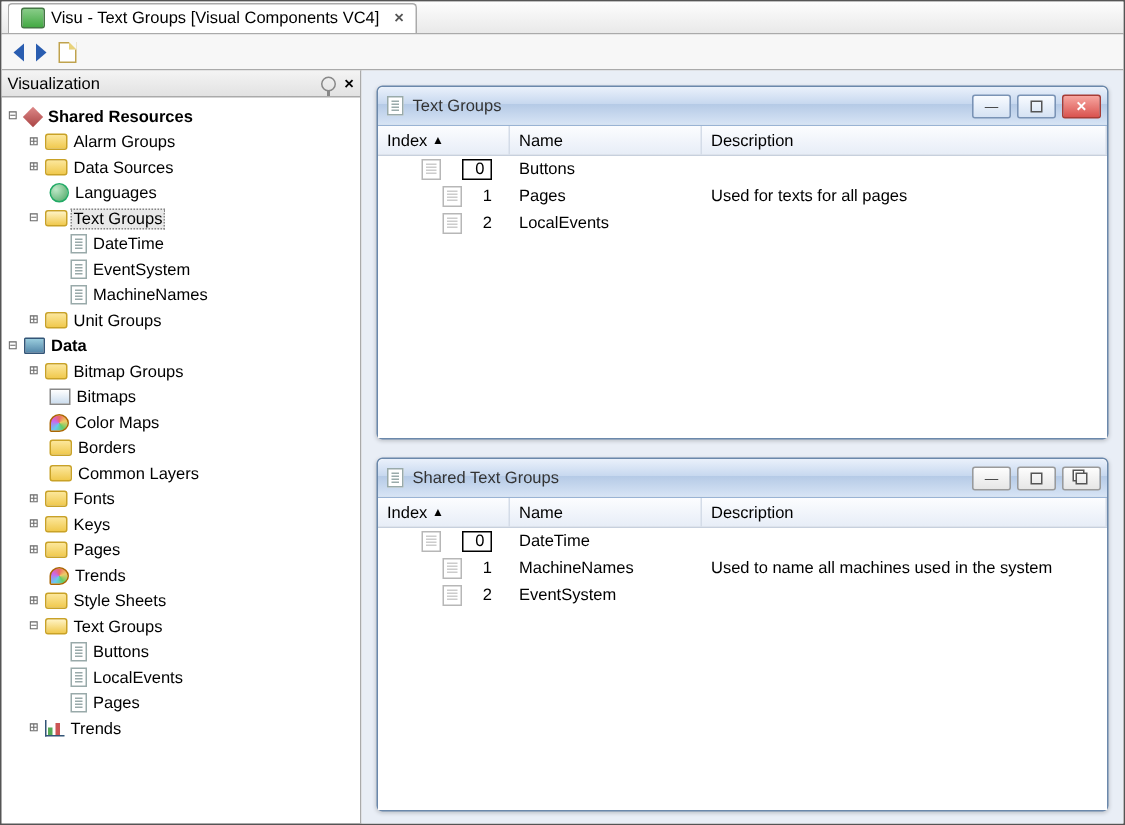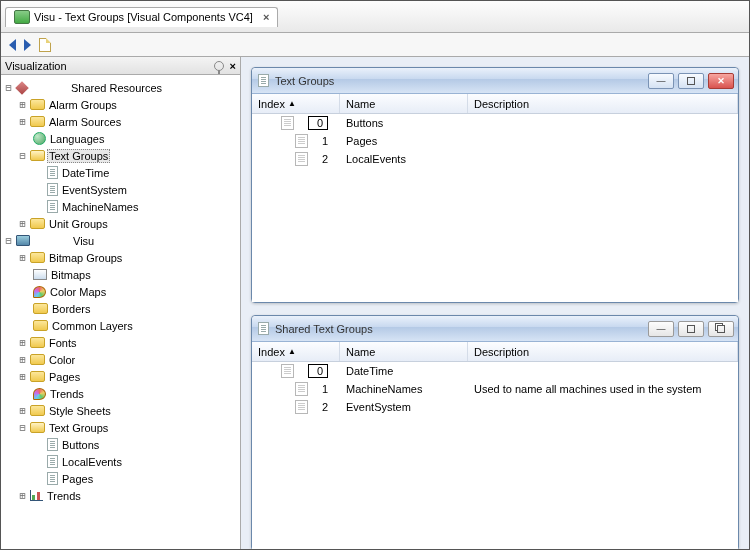--- a/index.html
+++ b/index.html
@@ -1,37 +1,37 @@
 <!DOCTYPE html>
 <html><head>
 <meta charset="utf-8">
 <style>
   * { box-sizing: border-box; font-family: Tahoma, sans-serif; font-size: 11px; }
   body { margin: 0; background: #fff; width: 750px; height: 550px; overflow: hidden; border: 1px solid #555; }
-  .tabbar { height: 32px; background: linear-gradient(#fdfdfd,#e9e9e9); border-bottom: 1px solid #aaa; display:flex; align-items:center; padding-left:4px;}
+  .tabbar { height: 22px; background: linear-gradient(#fdfdfd,#e9e9e9); border-bottom: 1px solid #aaa; display:flex; align-items:center; padding-left:4px;}
   .tab { display:flex; align-items:center; height:20px; padding:0 8px; background:#fff; border:1px solid #aaa; border-bottom:none; border-radius:3px 3px 0 0; gap:4px;}
   .tab .x { margin-left:6px; font-weight:bold; color:#555; cursor:pointer;}
   .toolbar { height:24px; border-bottom:1px solid #aaa; display:flex; align-items:center; gap:8px; padding:0 8px; background:#f7f7f7;}
   .arrow { width:0;height:0; border-top:6px solid transparent; border-bottom:6px solid transparent;}
   .arrow.l{ border-right:7px solid #2a5db0;}
   .arrow.r{ border-left:7px solid #2a5db0;}
   .newdoc{ width:12px;height:14px;border:1px solid #bfa24d;background:#fff;position:relative;}
   .newdoc:after{content:"";position:absolute;right:-1px;top:-1px;border-top:5px solid #f7f7f7;border-left:5px solid #e8d27a;}
   .main { display:flex; height:504px;}
   .sidebar{ width:240px; border-right:1px solid #aaa; display:flex; flex-direction:column;}
   .side-hdr{ height:18px; background:linear-gradient(#f4f4f4,#e2e2e2); border-bottom:1px solid #aaa; display:flex; align-items:center; padding:0 4px; justify-content:space-between;}
   .side-hdr-r{display:flex;gap:6px;align-items:center;}
   .pin{width:10px;height:10px;border:1px solid #888;border-radius:50%;position:relative;}
   .pin:after{content:"";position:absolute;left:3px;top:8px;width:2px;height:4px;background:#888;}
   .tree{ overflow:auto; flex:1; padding:4px 2px;}
   .node{ display:flex; align-items:center; height:17px; white-space:nowrap; cursor:default;}
   .tw{ width:11px; text-align:center; color:#6b6b6b; font-family:monospace; cursor:pointer; font-size:10px;}
   .node .lbl{ padding:0 2px;}
   .node.sel .lbl{ background:#e8e8e8; border:1px dotted #888; padding:0 1px;}
-  .node.bold .lbl{ font-weight:normal;margin-left:39px;}
+  .node.bold .lbl{ font-weight:bold;}
   .ic{ width:16px;height:14px; margin:0 2px; display:inline-flex; align-items:center; justify-content:center; font-size:10px;}
   .ic-folder{ background:linear-gradient(#fce79b,#f0c94e); border:1px solid #c9a227; border-radius:2px; width:15px;height:11px;}
   .ic-folder.open{ background:linear-gradient(#fff3c4,#f0c94e);}
   .ic-doc{ background:#fff; border:1px solid #9aa; width:11px;height:13px; position:relative;}
   .ic-doc:after{content:"";position:absolute;left:2px;top:2px;right:2px;height:1px;background:#9aa;box-shadow:0 2px #9aa,0 4px #9aa,0 6px #9aa;}
   .ic-globe{ width:13px;height:13px;border:1px solid #2a6;border-radius:50%;background:radial-gradient(circle at 30% 30%,#bfe8c8,#4ca764);}
   .ic-monitor{ width:14px;height:11px;border:1px solid #357;background:linear-gradient(#9cd,#58a);border-radius:1px;}
   .ic-cube{ width:12px;height:12px;background:linear-gradient(135deg,#d88,#a44);transform:rotate(45deg) scale(0.8);}
   .ic-img{ width:14px;height:11px;border:1px solid #888;background:linear-gradient(#fff,#cde);}
   .ic-pal{ width:13px;height:12px;border:1px solid #a60;border-radius:50% 50% 50% 10%;background:conic-gradient(#e66,#ec6,#6c6,#6ce,#c6e,#e66);}
@@ -96,21 +96,21 @@
           <span class="lbl">Shared Resources</span>
         </div>
       <div class="node" style="padding-left:14px">
           <span class="tw">⊞</span>
           <span class="ic ic-folder"></span>
           <span class="lbl">Alarm Groups</span>
         </div>
       <div class="node" style="padding-left:14px">
           <span class="tw">⊞</span>
           <span class="ic ic-folder"></span>
-          <span class="lbl">Alarm Sources</span>
+          <span class="lbl">Data Sources</span>
         </div>
       <div class="node" style="padding-left:28px">
           <span class="ic ic-globe"></span>
           <span class="lbl">Languages</span>
         </div>
       <div class="node sel" style="padding-left:14px">
           <span class="tw">⊟</span>
           <span class="ic ic-folder open"></span>
           <span class="lbl">Text Groups</span>
         </div>
@@ -128,21 +128,21 @@
         </div>
       <div class="node" style="padding-left:14px">
           <span class="tw">⊞</span>
           <span class="ic ic-folder"></span>
           <span class="lbl">Unit Groups</span>
         </div>
 
       <div class="node bold" style="padding-left:0">
           <span class="tw">⊟</span>
           <span class="ic ic-monitor"></span>
-          <span class="lbl">Visu</span>
+          <span class="lbl">Data</span>
         </div>
       <div class="node" style="padding-left:14px">
           <span class="tw">⊞</span>
           <span class="ic ic-folder"></span>
           <span class="lbl">Bitmap Groups</span>
         </div>
       <div class="node" style="padding-left:28px">
           <span class="ic ic-img"></span>
           <span class="lbl">Bitmaps</span>
         </div>
@@ -159,21 +159,21 @@
           <span class="lbl">Common Layers</span>
         </div>
       <div class="node" style="padding-left:14px">
           <span class="tw">⊞</span>
           <span class="ic ic-folder"></span>
           <span class="lbl">Fonts</span>
         </div>
       <div class="node" style="padding-left:14px">
           <span class="tw">⊞</span>
           <span class="ic ic-folder"></span>
-          <span class="lbl">Color</span>
+          <span class="lbl">Keys</span>
         </div>
       <div class="node" style="padding-left:14px">
           <span class="tw">⊞</span>
           <span class="ic ic-folder"></span>
           <span class="lbl">Pages</span>
         </div>
       <div class="node" style="padding-left:28px">
           <span class="ic ic-pal"></span>
           <span class="lbl">Trends</span>
         </div>
@@ -239,20 +239,21 @@
               <span class="idx-box">0</span>
             </div>
             <div class="cell c-name">Buttons</div>
           </div>
           <div class="row">
             <div class="cell c-idx">
               <span class="idx-ic"></span>
               <span>1</span>
             </div>
             <div class="cell c-name">Pages</div>
+            <div class="cell c-desc">Used for texts for all pages</div>
           </div>
           <div class="row">
             <div class="cell c-idx">
               <span class="idx-ic"></span>
               <span>2</span>
             </div>
             <div class="cell c-name">LocalEvents</div>
             <div class="cell c-desc"></div>
           </div>
         </div>

